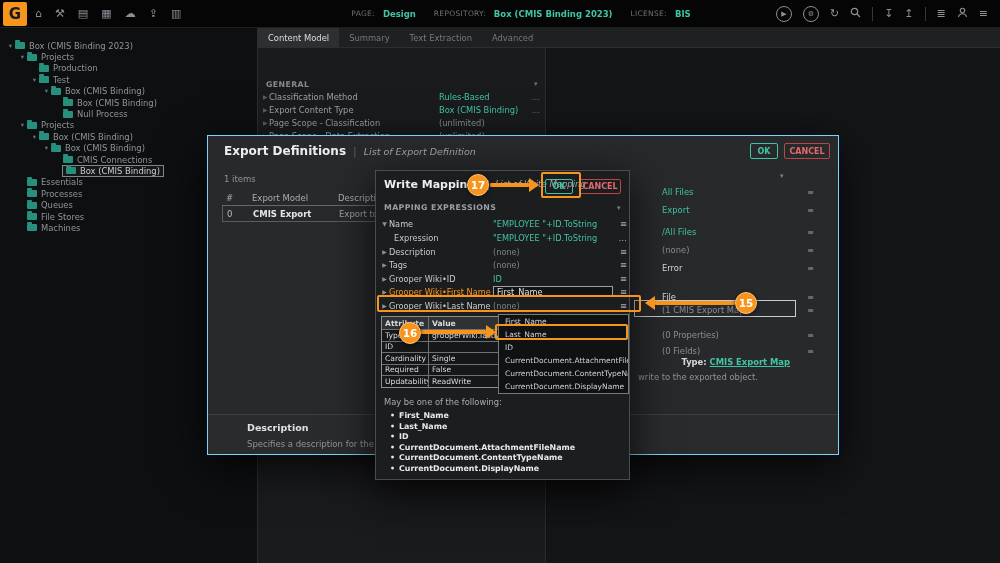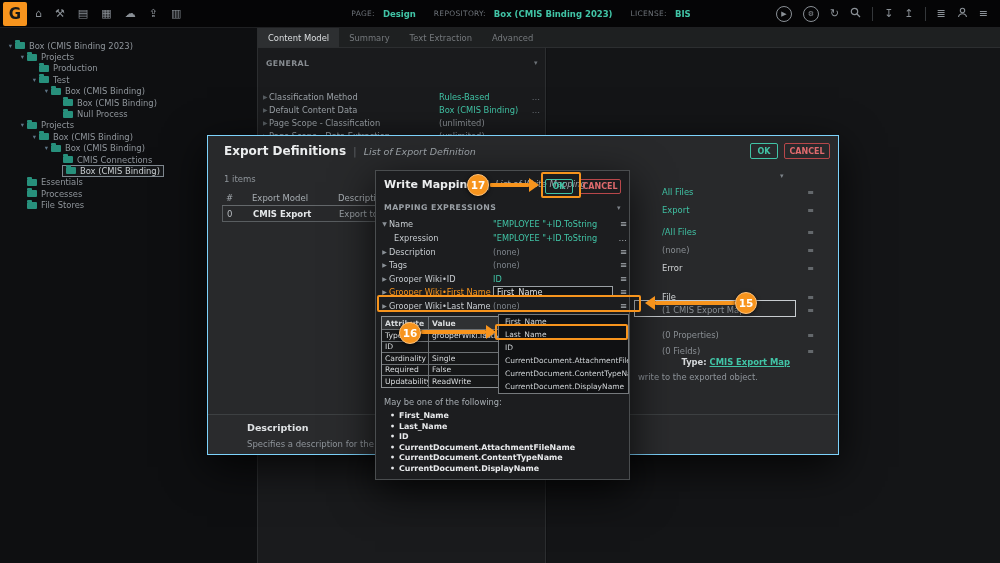--- a/index.html
+++ b/index.html
@@ -38,21 +38,21 @@
   .tabstrip{position:absolute;left:258px;right:0;top:28px;height:20px;background:#1e2021;
     border-bottom:1px solid #2c2e30;display:flex;z-index:1}
   .tab{padding:0 10px;display:flex;align-items:center;font-size:8.4px;color:#75797d;cursor:pointer}
   .tab.active{background:#2d2f31;color:#dcdfe1}
   .content{position:absolute;left:258px;top:48px;width:288px;bottom:0;background:#1a1b1d;
     border-right:1px solid #2c2e30;z-index:1}
   .rightvoid{position:absolute;left:547px;top:48px;right:0;bottom:0;background:#141517;z-index:1}
   .pbar{position:absolute;top:4px;left:0;width:288px;height:15px;display:flex;align-items:center;
     padding:0 8px;font-size:7.8px;font-weight:bold;letter-spacing:.5px;color:#878c91}
   .pbar .pic{margin-left:auto;display:flex;gap:7px;color:#6fa8c9;font-size:9px;font-weight:normal}
-  .gsec{position:absolute;top:8px;left:0;width:288px;height:14px;display:flex;align-items:center;
+  .gsec{position:absolute;top:29px;left:0;width:288px;height:14px;display:flex;align-items:center;
     padding:0 8px;font-size:7.8px;font-weight:bold;letter-spacing:.4px;color:#878c91}
   .gsec .caret{margin-left:auto;font-size:7px;color:#6d7379}
   .prow{position:absolute;left:0;width:288px;height:13px;display:flex;align-items:center;font-size:8.3px}
   .chev{width:11px;padding-left:5px;color:#565c61;font-size:6px}
   .plabel{width:170px;color:#9aa0a6;overflow:hidden;white-space:nowrap}
   .pval{flex:1;color:#41c4a6;overflow:hidden;white-space:nowrap}
   .pval.muted{color:#8a8f94}
   .pmore{width:16px;color:#6f757b;text-align:right;padding-right:6px}
 
   
@@ -287,21 +287,35 @@
         <span class="exp"></span>
         <span class="tnode">
           <span class="fold"></span>
           <span class="tlabel">Processes</span>
         </span>
       </div>
     <div class="trow" style="padding-left:18px">
         <span class="exp"></span>
         <span class="tnode">
           <span class="fold"></span>
+          <span class="tlabel">Queues</span>
+        </span>
+      </div>
+    <div class="trow" style="padding-left:18px">
+        <span class="exp"></span>
+        <span class="tnode">
+          <span class="fold"></span>
           <span class="tlabel">File Stores</span>
+        </span>
+      </div>
+    <div class="trow" style="padding-left:18px">
+        <span class="exp"></span>
+        <span class="tnode">
+          <span class="fold"></span>
+          <span class="tlabel">Machines</span>
         </span>
       </div>
   </aside>
 
   <nav class="tabstrip">
     <div class="tab active">Content Model</div>
     <div class="tab">Summary</div>
     <div class="tab">Text Extraction</div>
     <div class="tab">Advanced</div>
   </nav>
@@ -312,21 +326,21 @@
       <span class="caret">▾</span>
     </div>
     <div class="prow" style="top:42px">
       <span class="chev">▶</span>
       <span class="plabel">Classification Method</span>
       <span class="pval">Rules-Based</span>
       <span class="pmore">…</span>
     </div>
     <div class="prow" style="top:55px">
       <span class="chev">▶</span>
-      <span class="plabel">Default Content Data</span>
+      <span class="plabel">Export Content Type</span>
       <span class="pval">Box (CMIS Binding)</span>
       <span class="pmore">…</span>
     </div>
     <div class="prow" style="top:68px">
       <span class="chev">▶</span>
       <span class="plabel">Page Scope - Classification</span>
       <span class="pval muted">(unlimited)</span>
       <span class="pmore"></span>
     </div>
     <div class="prow" style="top:81px">

